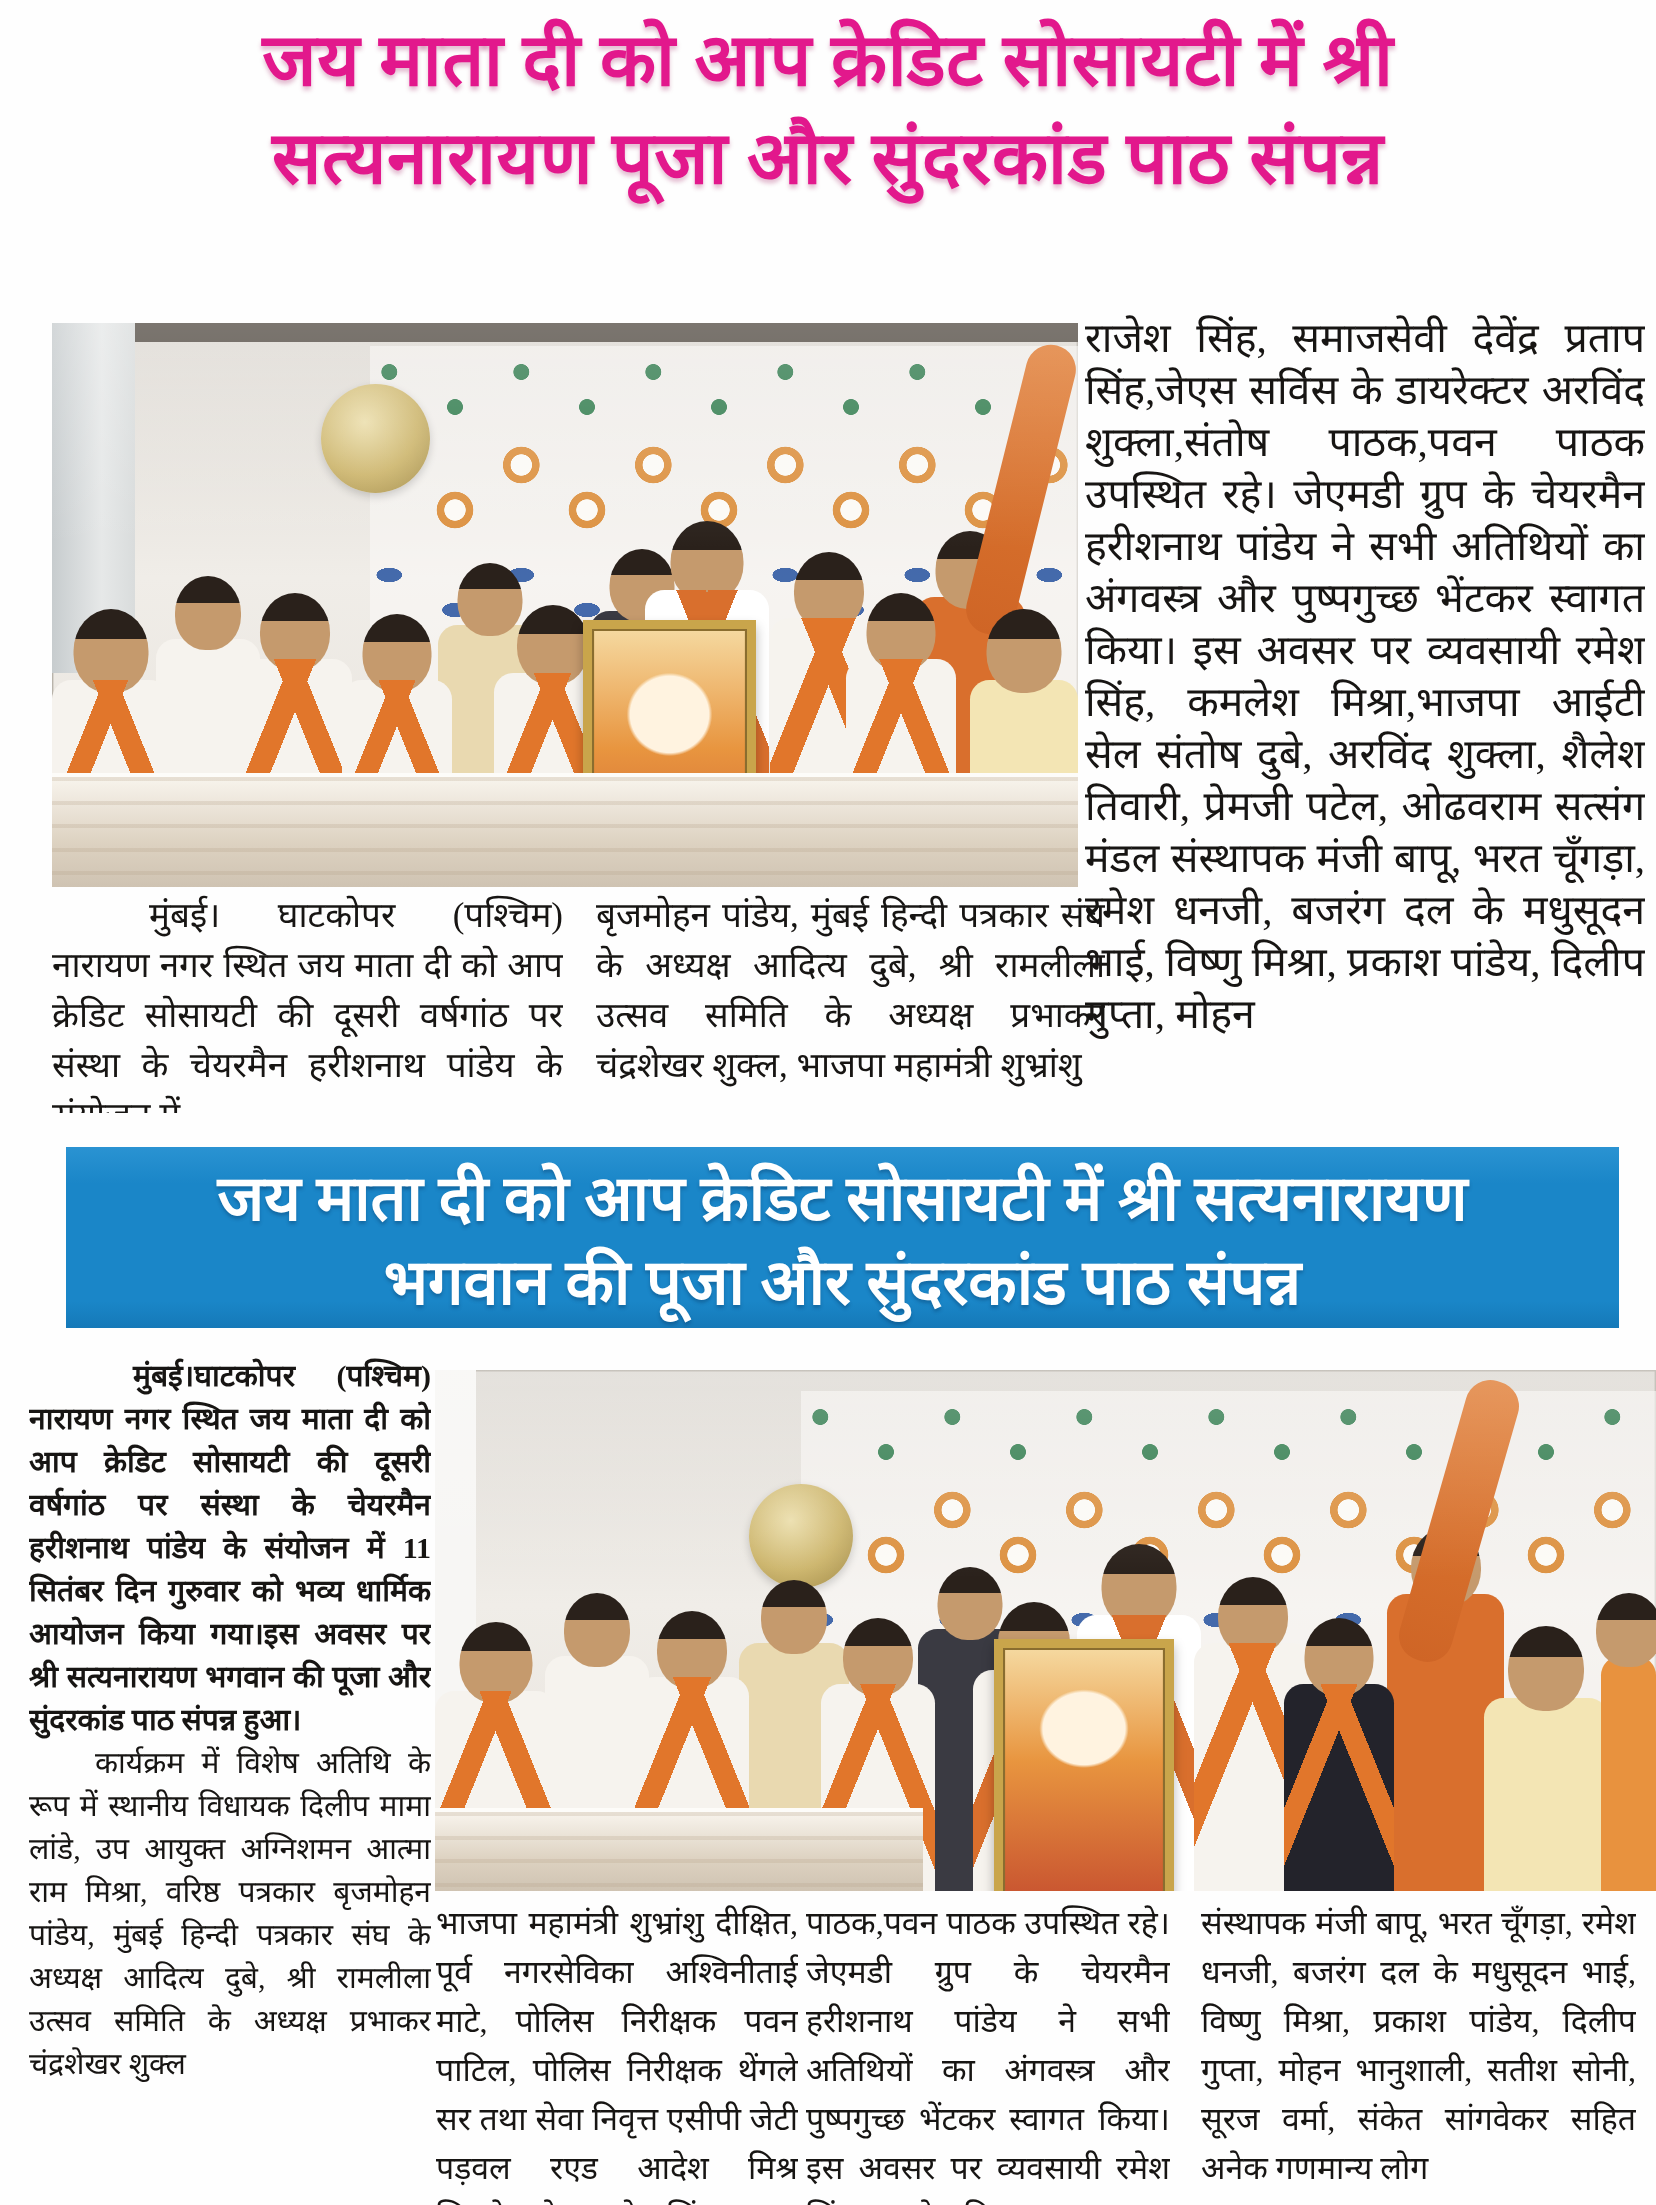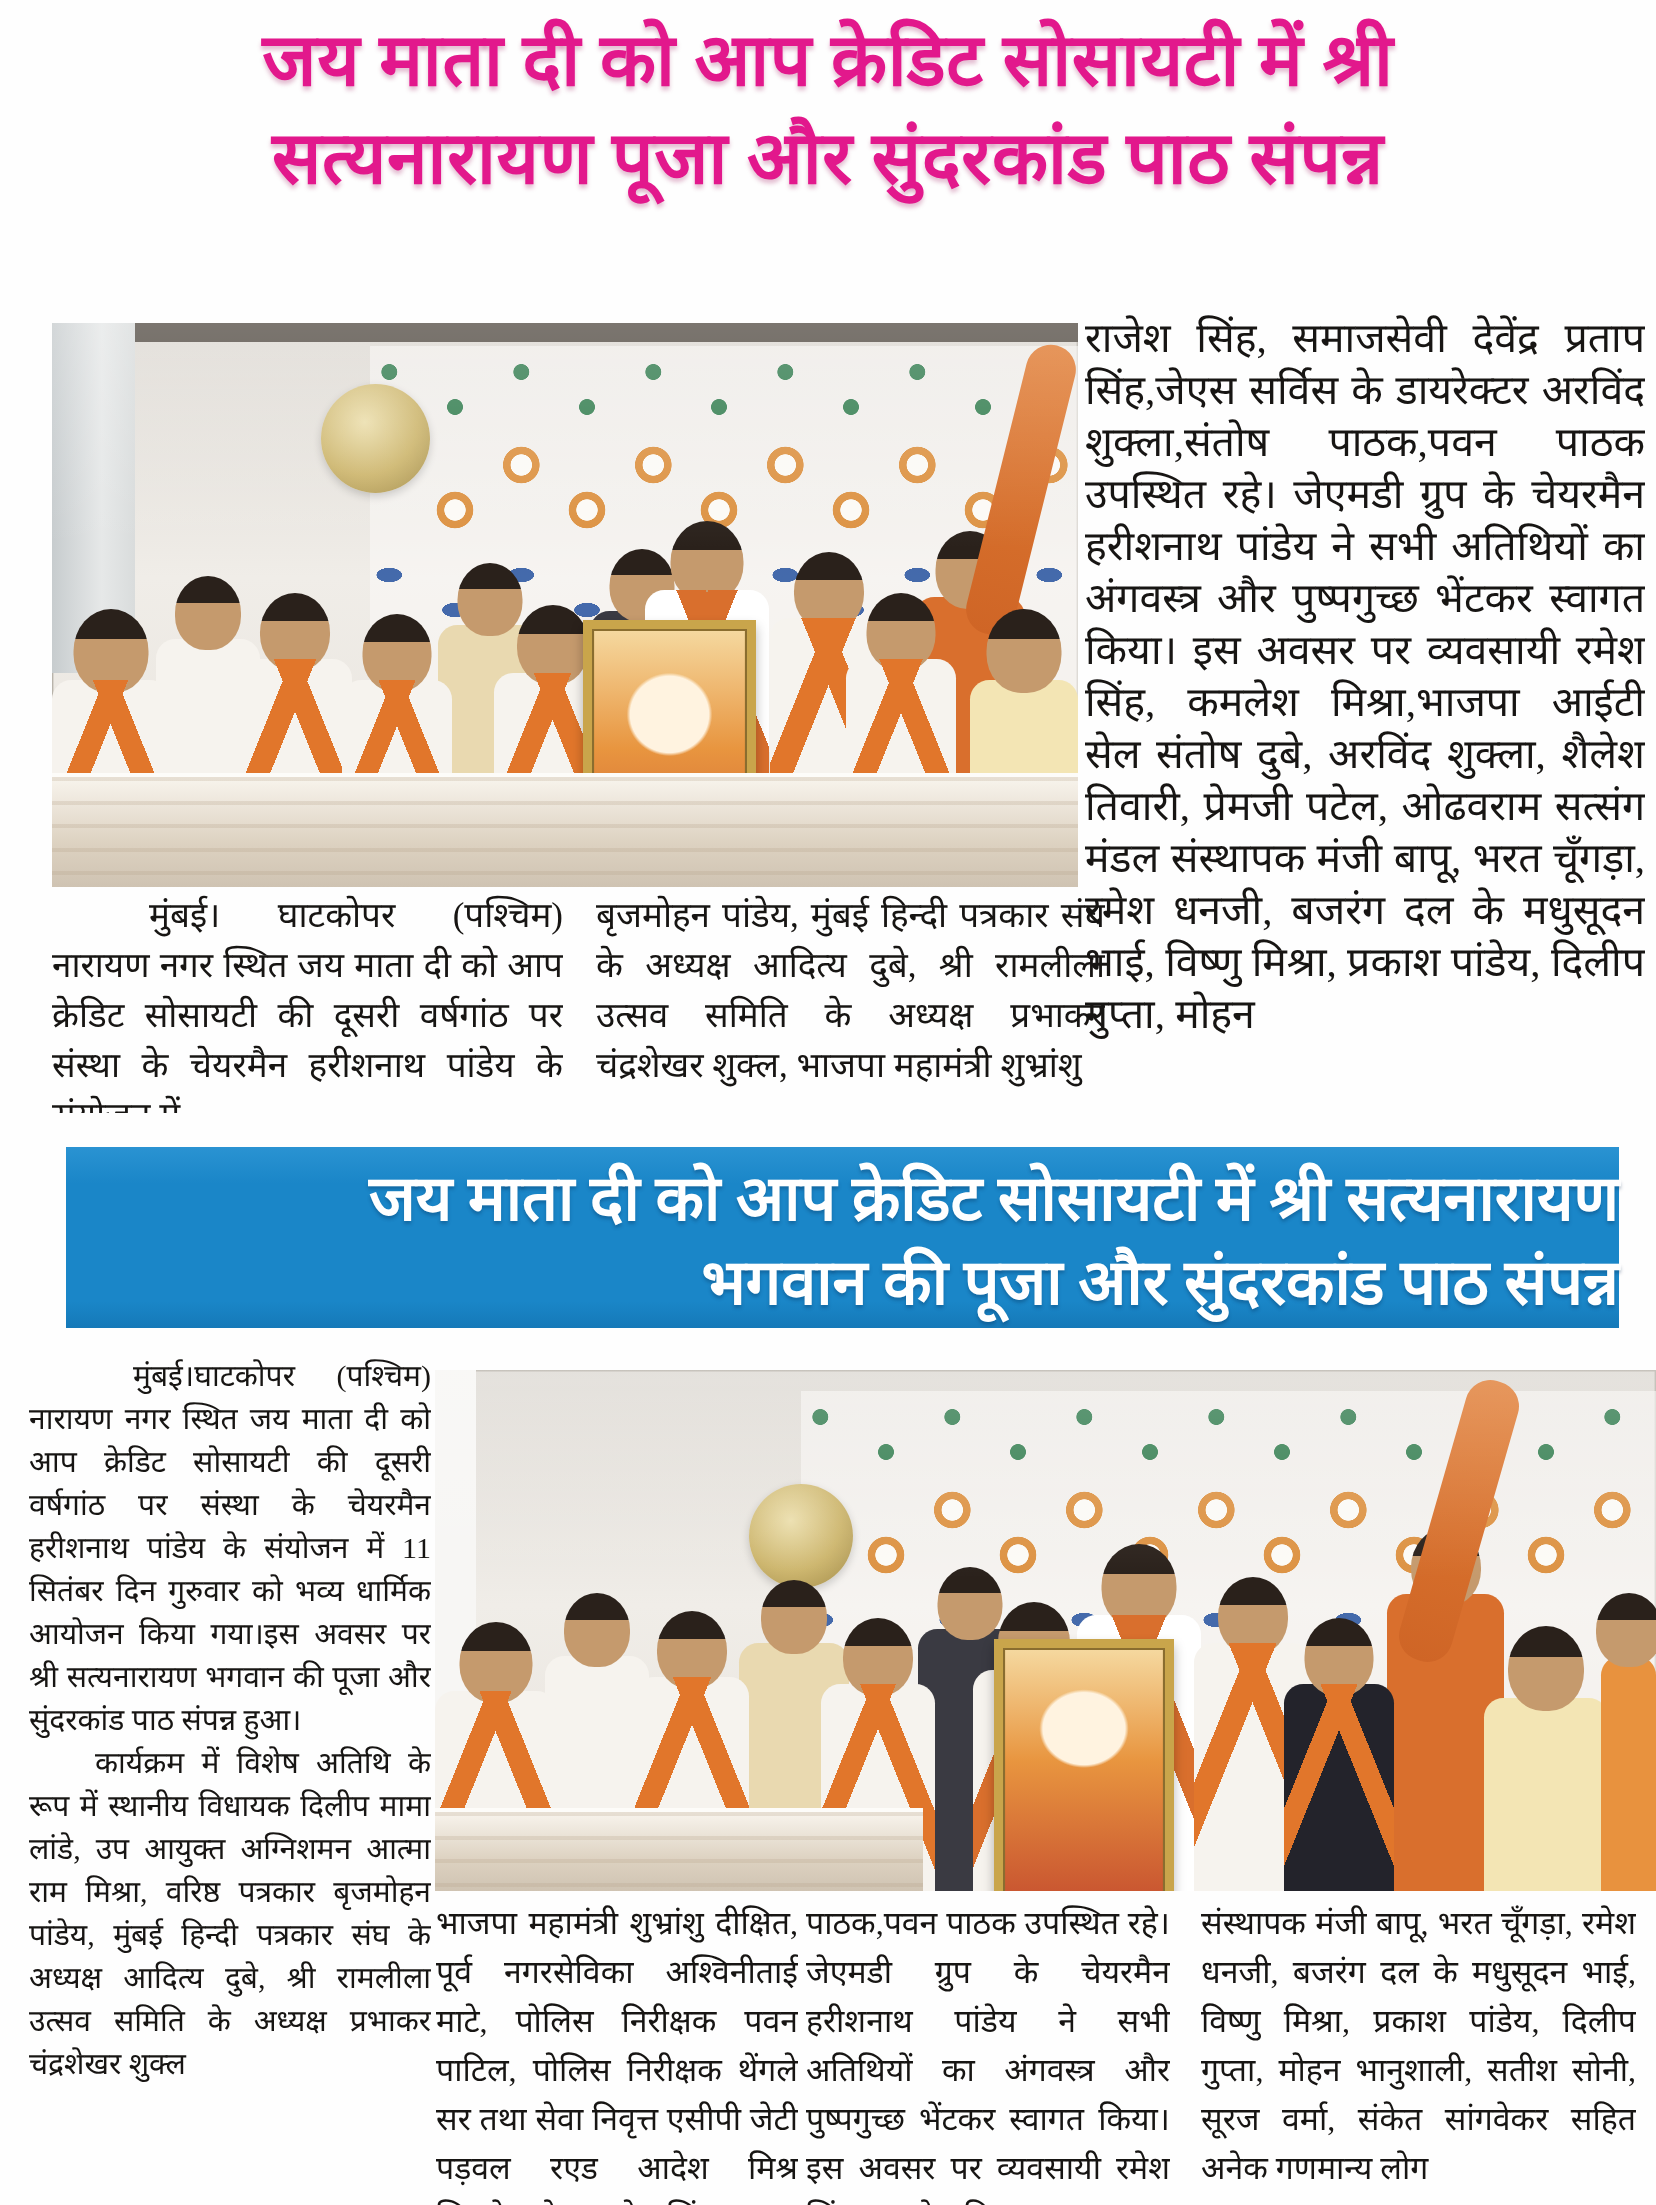--- a/index.html
+++ b/index.html
@@ -5,32 +5,32 @@
   html,body{margin:0;padding:0;}
   body{width:1656px;height:2205px;background:#ffffff;font-family:"Liberation Serif","DejaVu Sans",serif;}
   #page{position:relative;width:1656px;height:2205px;overflow:hidden;background:#fefefe;}
 
   
   .headline1{position:absolute;left:0;top:12.4px;width:1656px;text-align:center;
     color:#e2188c;font-weight:bold;font-size:73px;line-height:98px;
     text-shadow:0 3.5px 4.1px rgba(150,0,80,.25);letter-spacing:0.7px;}
   .banner{position:absolute;left:66px;top:1147px;width:1553px;height:181px;
     background:linear-gradient(#2a93d2,#1a86c8 20%,#1a86c8 85%,#1579b8);
-    color:#ffffff;text-align:right;font-weight:bold;font-size:63px;line-height:84px;
+    color:#ffffff;text-align:center;font-weight:bold;font-size:63px;line-height:84px;
     padding-top:9.7px;box-sizing:border-box;text-shadow:0 2.8px 3.5px rgba(0,40,80,.3);}
 
   
   .col{position:absolute;color:#171513;text-align:justify;overflow:hidden;}
   .a1-right{left:1085px;top:312px;width:560px;height:783px;font-size:41px;line-height:52px;}
   .a1-colA{left:52px;top:891px;width:511px;height:222px;font-size:35px;line-height:50px;}
   .a1-colA p{margin:0;text-indent:97px;}
   .a1-colB{left:596px;top:891px;width:509px;height:222px;font-size:35px;line-height:50px;}
   .a2-left{left:29px;top:1354px;width:402px;height:851px;font-size:30px;line-height:43px;}
   .a2-left p{margin:0;}
-  .a2-left .p1{text-indent:104px;}
+  .a2-left .p1{text-indent:104px;font-weight:bold;}
   .a2-left .p2{text-indent:66px;}
   .b-col{top:1899px;font-size:32px;line-height:49px;}
   .b-colB{left:436px;width:362px;height:306px;}
   .b-colC{left:806px;width:364px;height:306px;}
   .b-colD{left:1201px;width:435px;height:306px;}
   .col p{margin:0;}
 
   
   .photo{position:absolute;overflow:hidden;background:linear-gradient(#ddd9d3,#f0ede8 45%,#e7e2db);
     box-shadow:0 0 0 1.4px #b8b3aa inset;}

